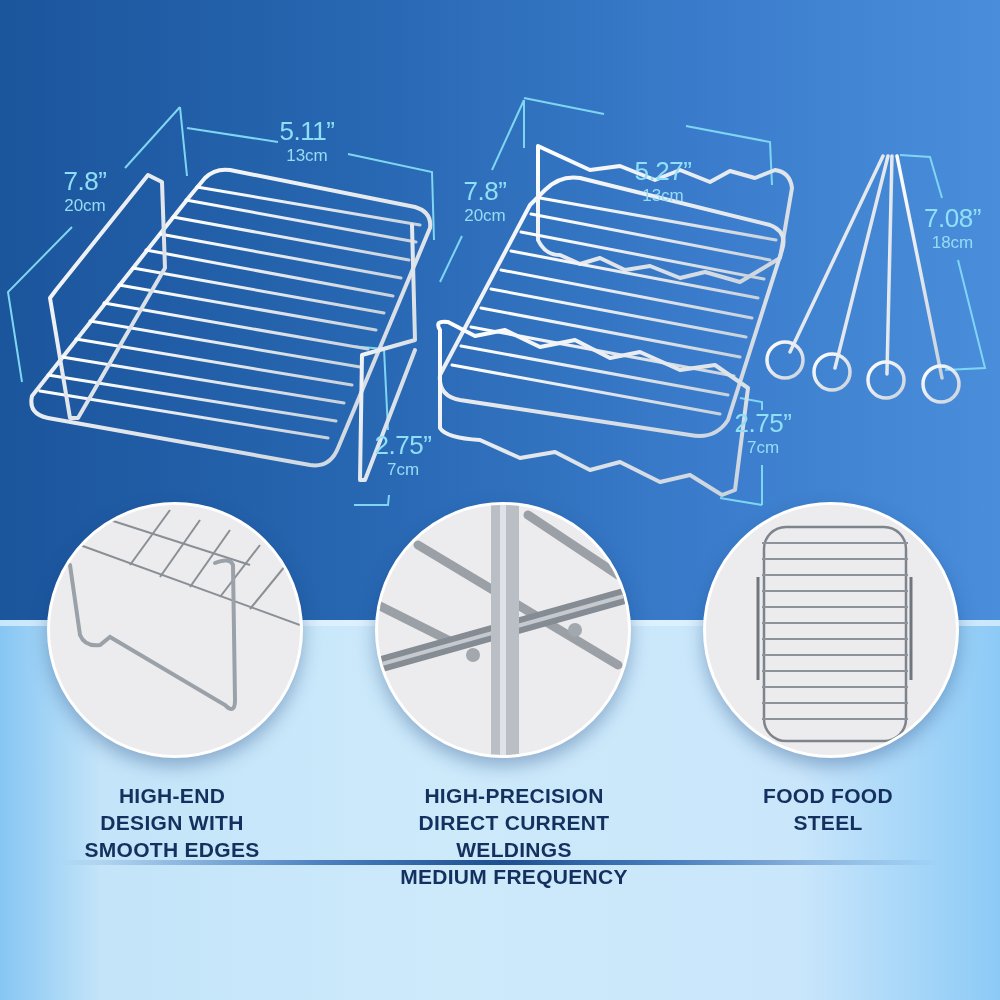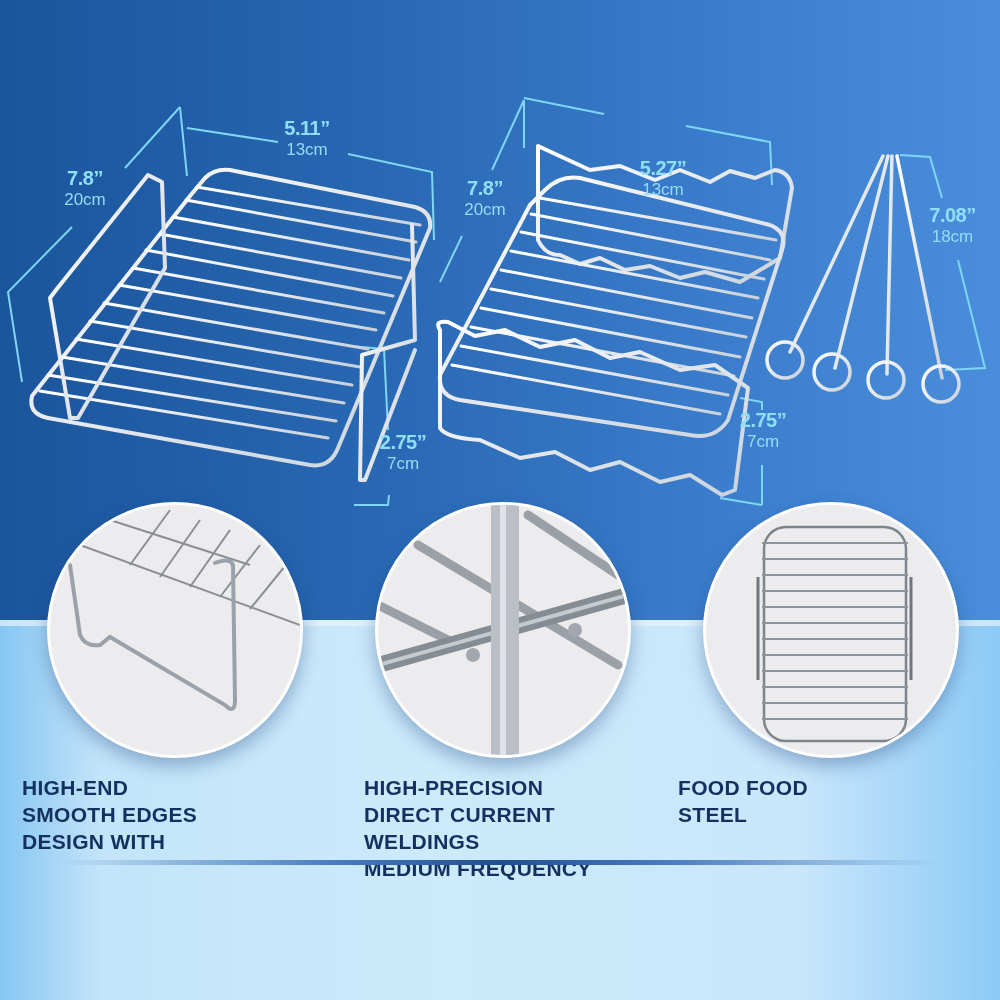--- a/index.html
+++ b/index.html
@@ -6,26 +6,26 @@
   body{width:1000px;height:1000px;overflow:hidden;position:relative;font-family:"Liberation Sans",sans-serif;}
   .top-bg{position:absolute;left:0;top:0;width:1000px;height:620px;
     background:linear-gradient(90deg,#1b559c 0%,#2766b1 35%,#3a7ccb 70%,#4a8edb 100%);}
   .bottom-bg{position:absolute;left:0;top:620px;width:1000px;height:380px;
     background:linear-gradient(90deg,#86c6f3 0%,#c3e4f9 10%,#cdeafb 45%,#c9e6fb 80%,#8ccaf6 100%);}
   .bottom-bg::before{content:"";position:absolute;left:0;top:0;width:100%;height:6px;background:#e4f3fd;opacity:.7;}
   .divider{position:absolute;left:60px;top:860px;width:880px;height:5px;border-radius:3px;
     background:linear-gradient(90deg,rgba(90,140,200,0) 0%,#4b7fbf 30%,#1d4f8f 50%,#4b7fbf 70%,rgba(90,140,200,0) 100%);}
   svg.art{position:absolute;left:0;top:0;}
   .dim{position:absolute;color:#8fe0f7;text-align:center;line-height:1;}
-  .dim .in{font-weight:bold;font-size:20px;display:block;letter-spacing:-0.5px;}
+  .dim .in{font-weight:normal;font-size:26px;display:block;letter-spacing:-0.5px;}
   .dim .cm{font-size:17px;display:block;margin-top:3px;color:#95dcf5;}
   .circle{position:absolute;width:250px;height:250px;border-radius:50%;background:#ececee;
     border:3px solid #ffffff;box-shadow:0 8px 18px rgba(20,60,120,.35);overflow:hidden;}
-  .feature{position:absolute;width:300px;text-align:left;color:#14305e;font-weight:bold;
-    font-size:21px;line-height:27px;letter-spacing:0.3px;}
+  .feature{position:absolute;width:300px;text-align:center;color:#14305e;font-weight:bold;
+    font-size:21px;line-height:27px;letter-spacing:0.3px;margin-top:8px;}
 </style>
 </head>
 <body>
 
 <div class="top-bg"></div>
 <div class="bottom-bg"></div>
 
 <svg class="art" width="1000" height="520" viewBox="0 0 1000 520">
   <defs>
     <linearGradient id="wire" x1="0" y1="0" x2="1" y2="1">
@@ -190,22 +190,22 @@
       <line x1="56" y1="198" x2="202" y2="198"></line>
       <line x1="56" y1="214" x2="202" y2="214"></line>
     </g>
     <line x1="52" y1="72" x2="52" y2="175" stroke="#70767e" stroke-width="3"></line>
     <line x1="205" y1="72" x2="205" y2="175" stroke="#70767e" stroke-width="3"></line>
   </svg>
 </div>
 
 <div class="feature" style="left:22px;top:774px;">
   <div>HIGH-END</div>
+  <div>DESIGN WITH</div>
   <div>SMOOTH EDGES</div>
-  <div>DESIGN WITH</div>
 </div>
 <div class="feature" style="left:364px;top:774px;width:300px;">
   <div>HIGH-PRECISION</div>
   <div>DIRECT CURRENT WELDINGS</div>
   <div>MEDIUM FREQUENCY</div>
 </div>
 <div class="feature" style="left:678px;top:774px;">
   <div>FOOD FOOD</div>
   <div>STEEL</div>
 </div>

